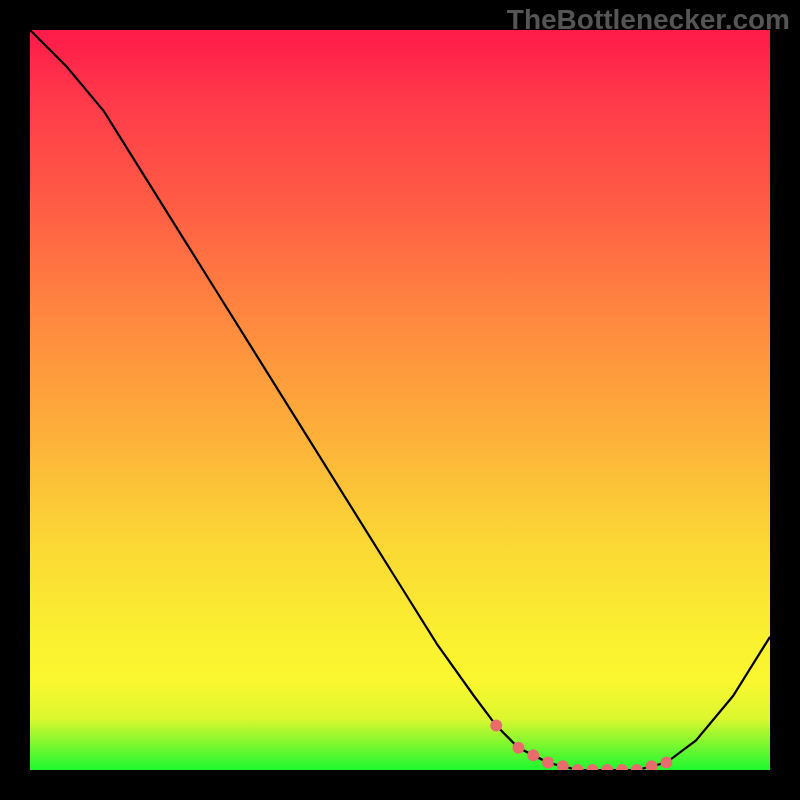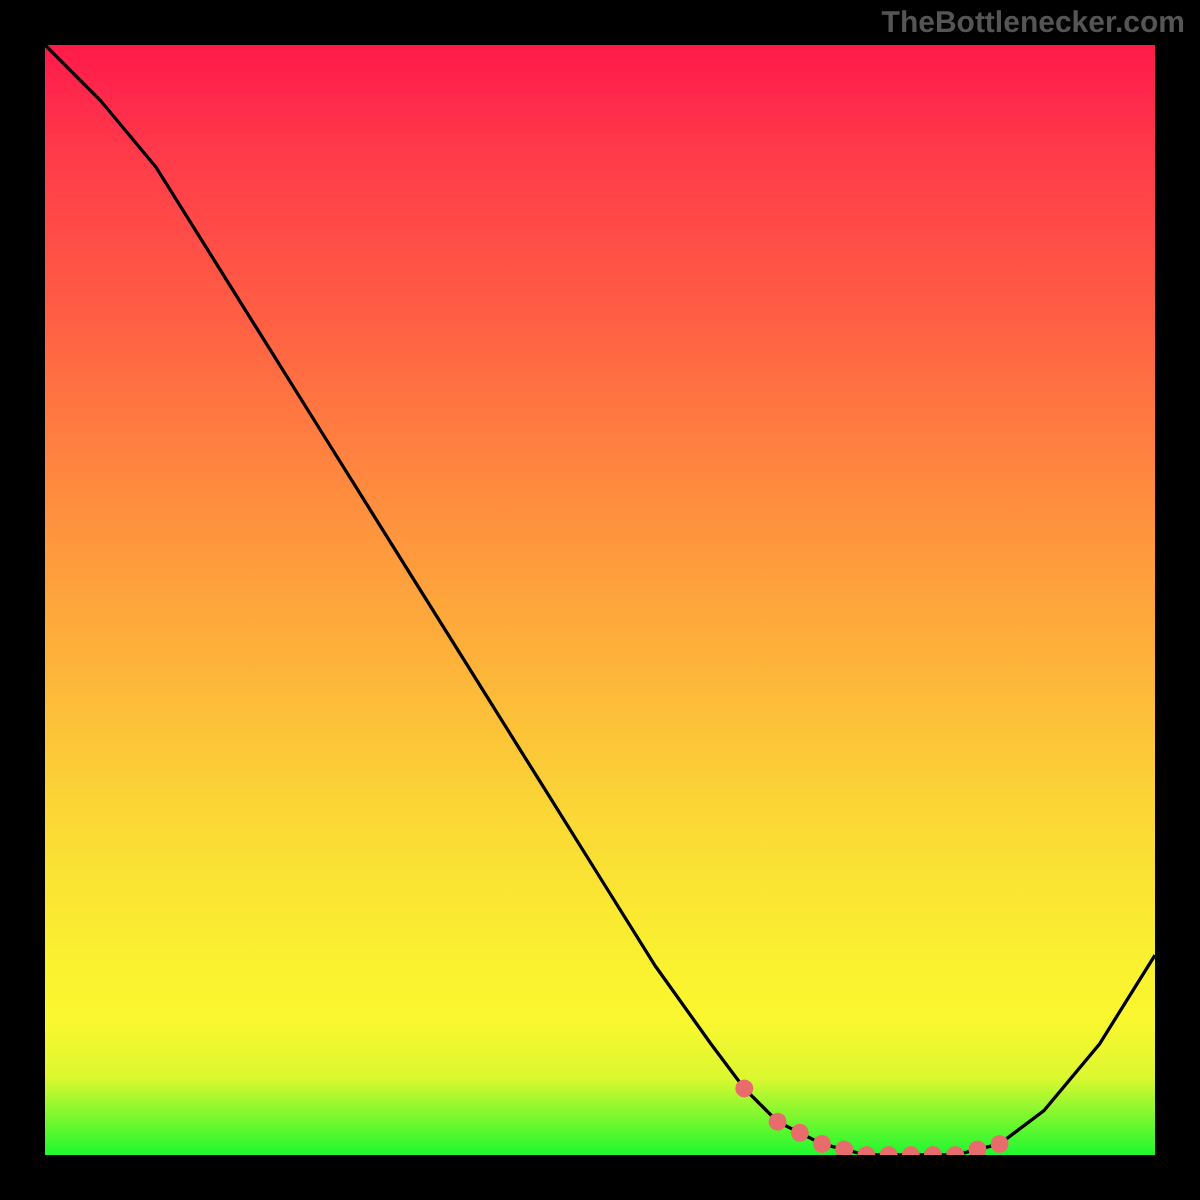--- a/index.html
+++ b/index.html
@@ -10,21 +10,21 @@
     background: #000;
     position: relative;
     overflow: hidden;
     font-family: Arial, sans-serif;
   }
   .watermark {
     position: absolute;
     top: 4px;
     right: 10px;
     color: #555;
-    font-size: 20px;
+    font-size: 28px;
     font-weight: bold;
     z-index: 10;
   }
   .plot-area {
     position: absolute;
     left: 30px;
     top: 30px;
     width: 740px;
     height: 740px;
     background: linear-gradient(to bottom,

